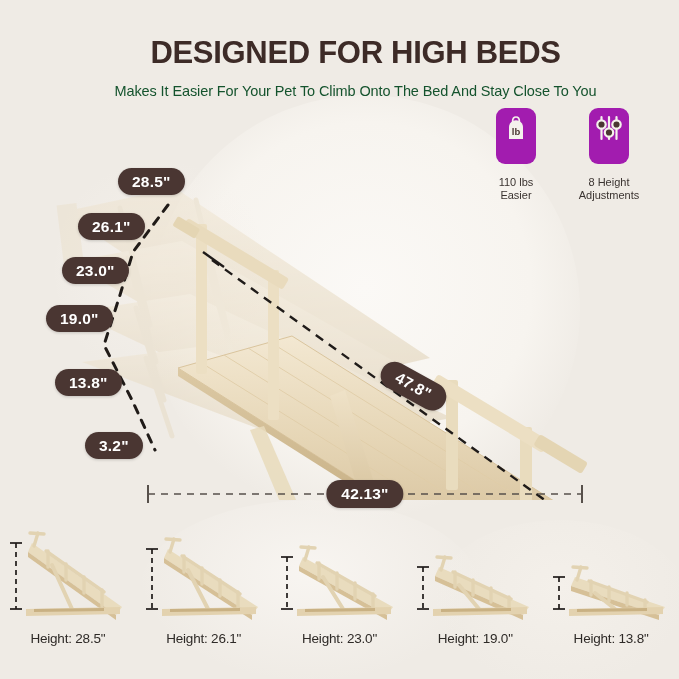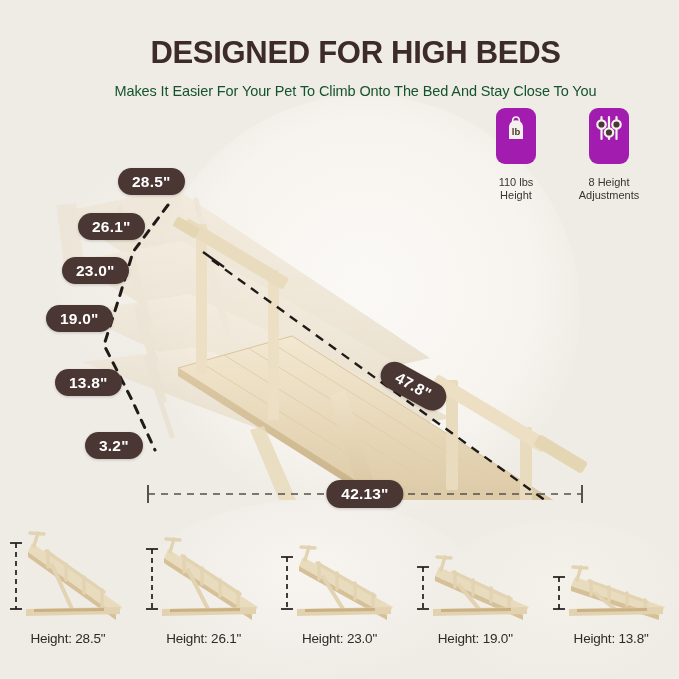--- a/index.html
+++ b/index.html
@@ -100,21 +100,21 @@
   <div class="badge">
     <div class="badge-icon">
       <svg width="40" height="40" viewBox="0 0 40 40">
         <path d="M13 31 L13 19 C13 15.2 16.2 12.2 20 12.2 C23.8 12.2 27 15.2 27 19 L27 31 Z" fill="#f4f1ec"></path>
         <path d="M16.6 13.6 C16.6 10.6 18.1 9 20 9 C21.9 9 23.4 10.6 23.4 13.6" fill="none" stroke="#f4f1ec" stroke-width="1.7" stroke-linecap="round"></path>
         <text x="20" y="26.6" font-family="Liberation Sans, sans-serif" font-size="9.5" font-weight="bold" fill="#4a3632" text-anchor="middle">lb</text>
       </svg>
     </div>
     <div class="badge-label">
       <div>110 lbs</div>
-      <div>Height</div>
+      <div>Easier</div>
     </div>
   </div>
 
   <div class="badge">
     <div class="badge-icon">
       <svg width="40" height="40" viewBox="0 0 40 40">
         <g stroke="#f4f1ec" stroke-width="2.2" stroke-linecap="round">
           <line x1="12.5" y1="9" x2="12.5" y2="31"></line>
           <line x1="20" y1="9" x2="20" y2="31"></line>
           <line x1="27.5" y1="9" x2="27.5" y2="31"></line>

